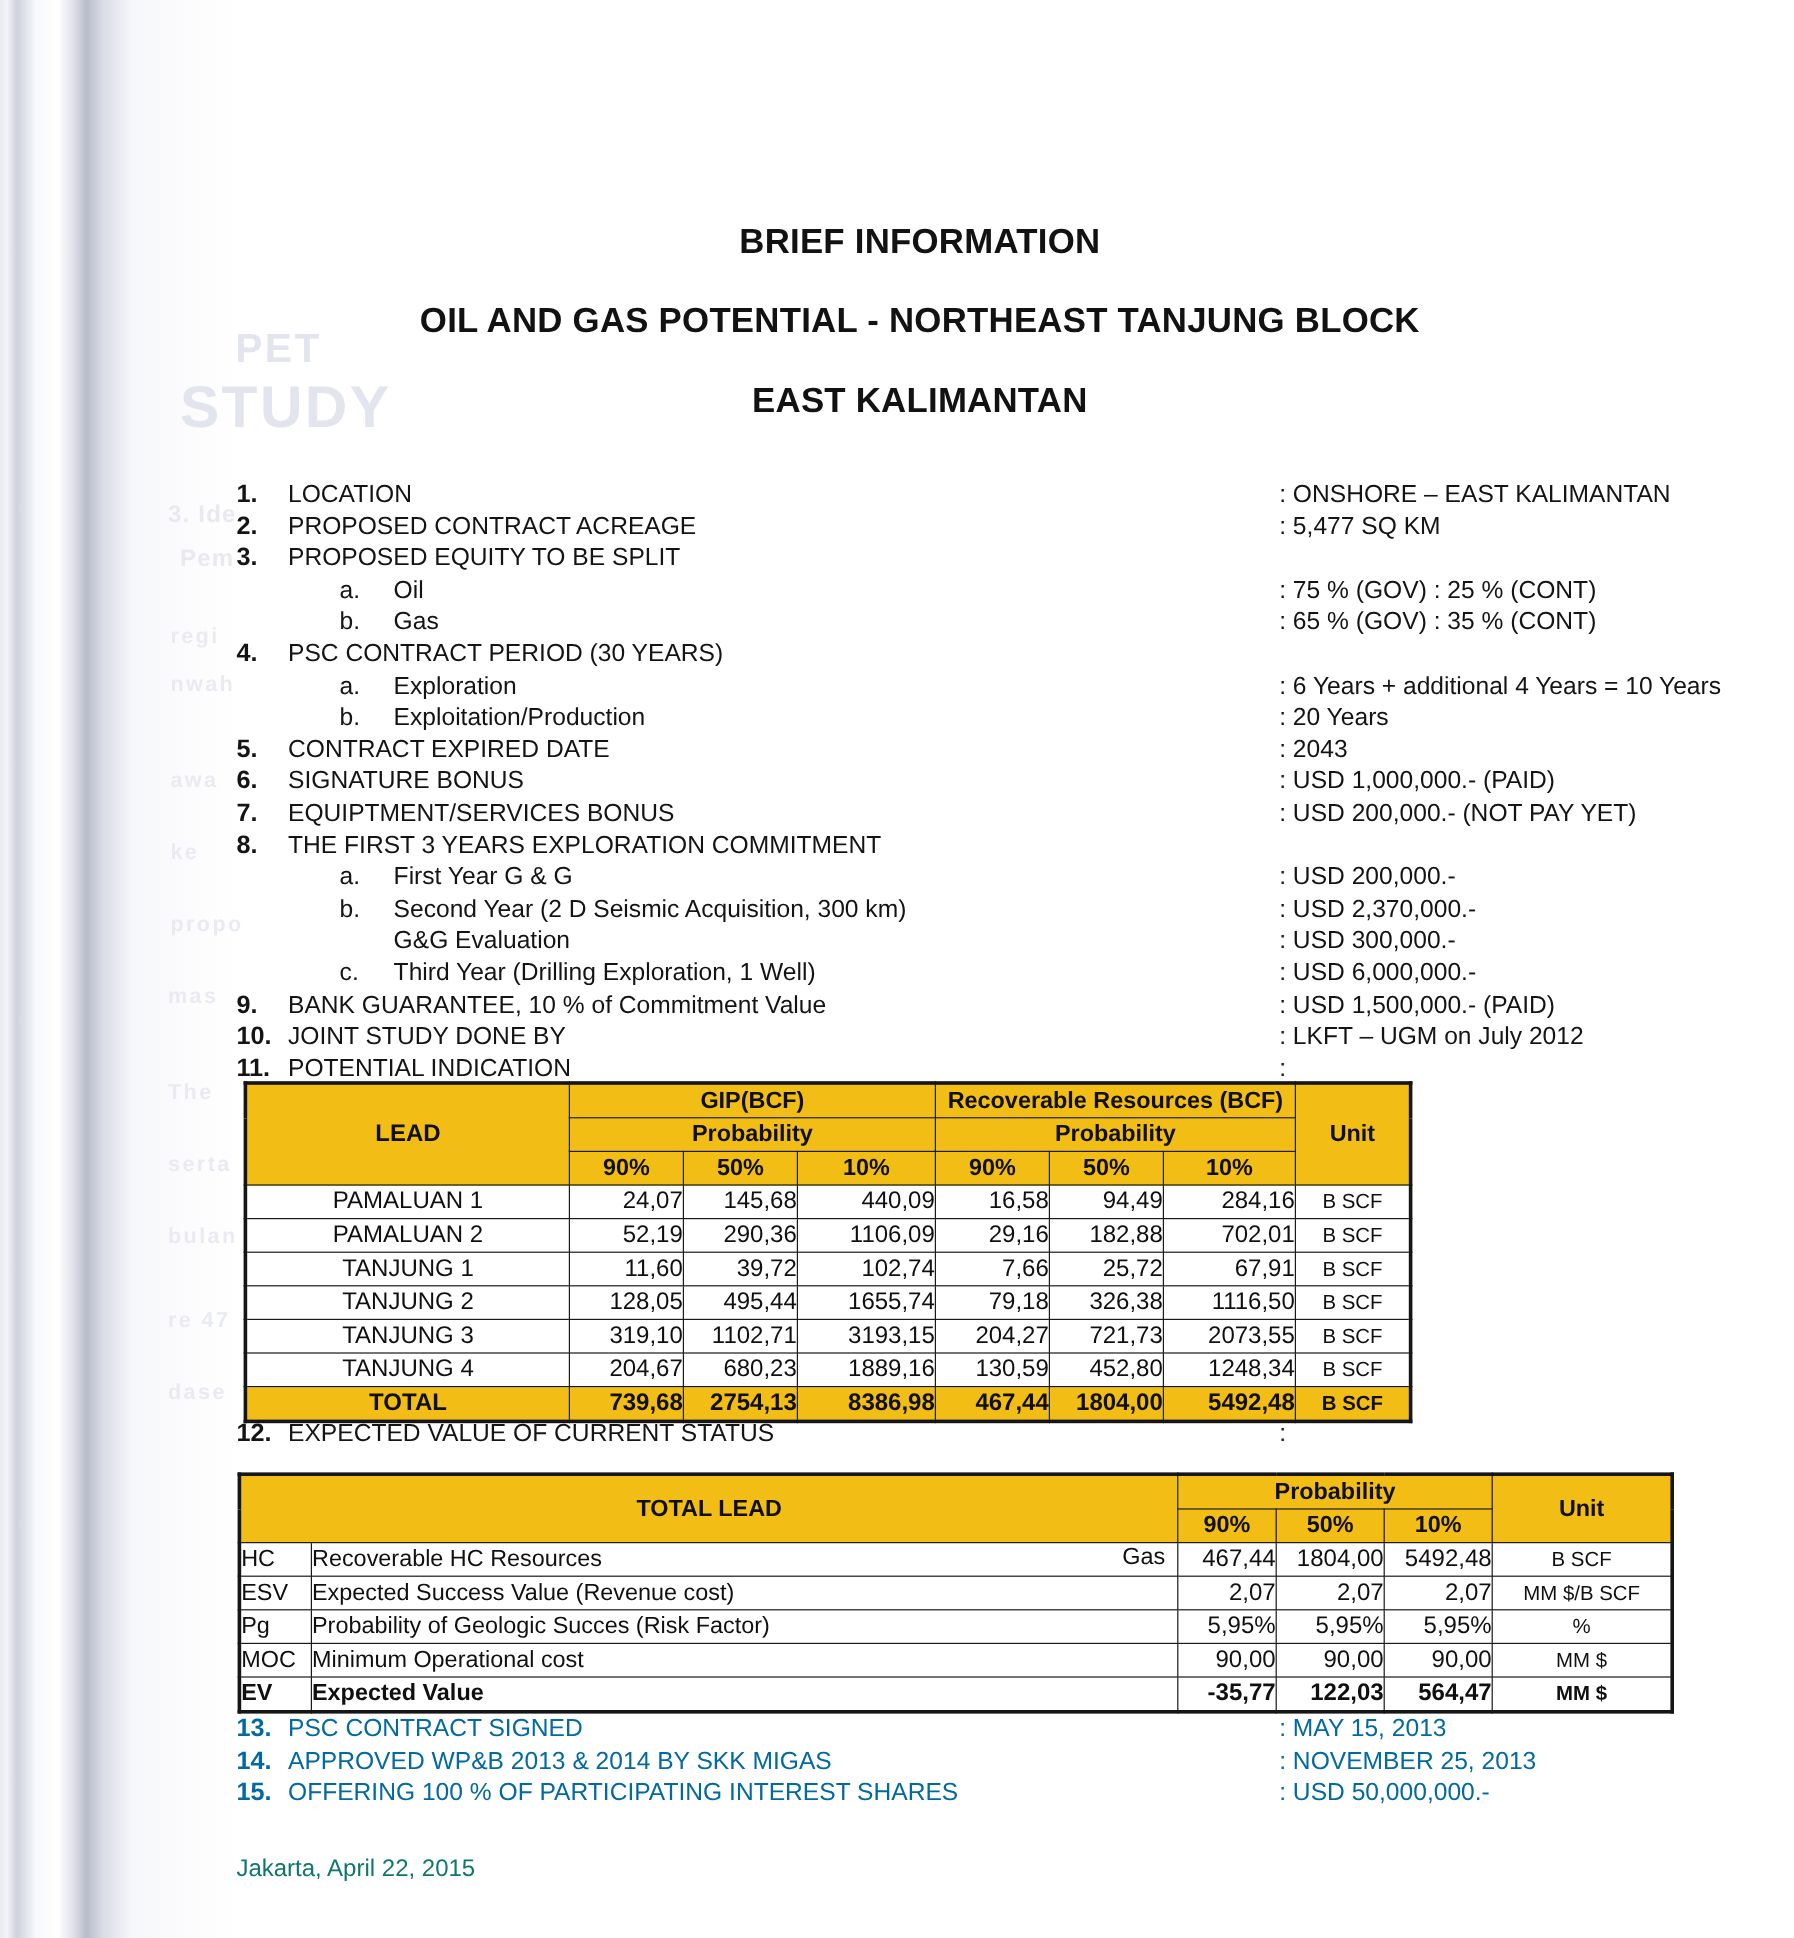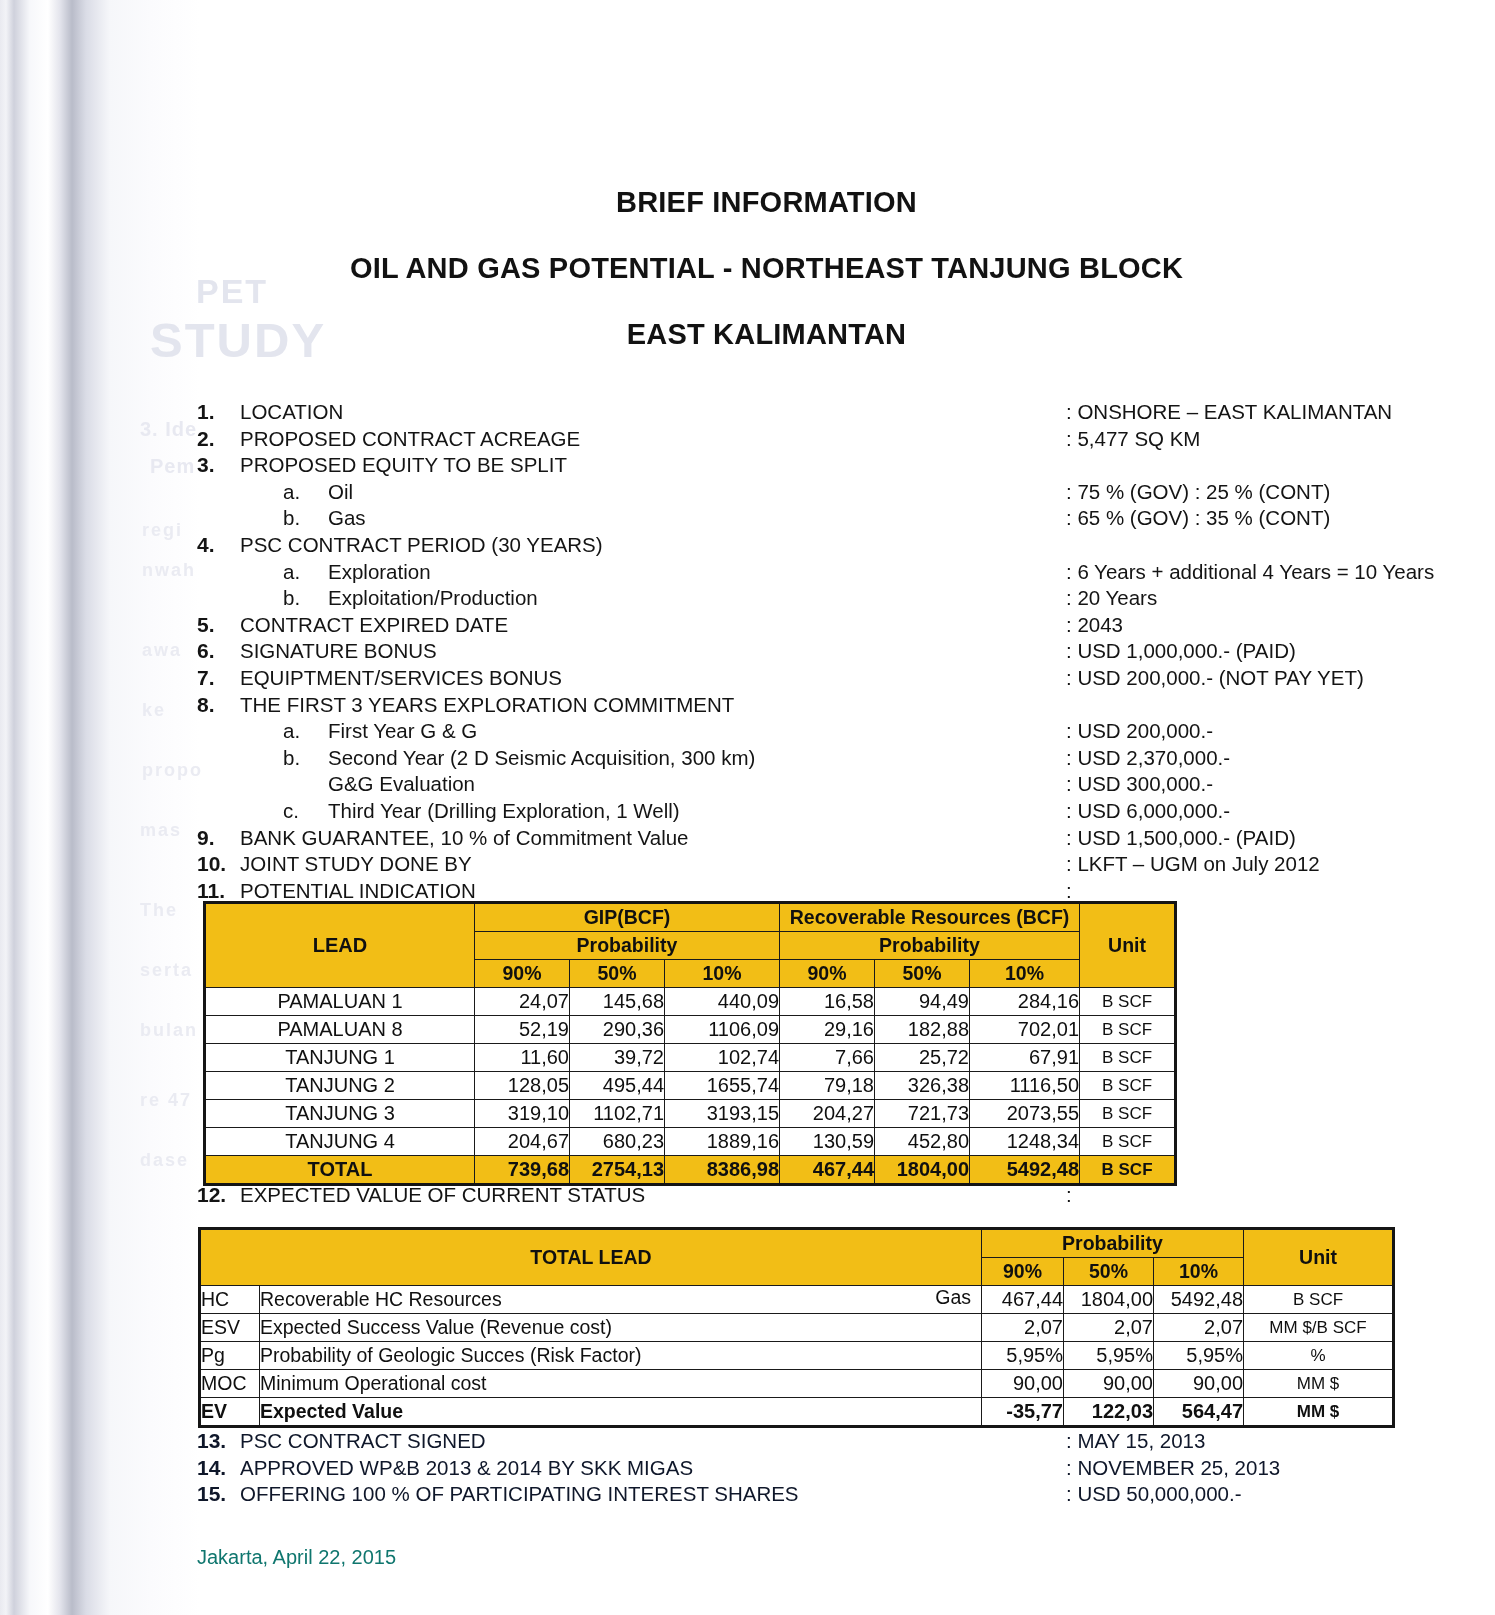--- a/index.html
+++ b/index.html
@@ -166,21 +166,21 @@
     position: absolute;
     right: 10px;
     top: 0;
   }
   .bold td { font-weight: bold; }
 
   .list2 {
     position: absolute;
     left: 197px;
     top: 1428px;
-    color: #0f172a;
+    color: #0369a1;
     font-size: 20.5px;
     width: 1200px;
   }
   .place {
     position: absolute;
     left: 197px;
     top: 1546px;
     font-size: 20px;
     color: #0f766e;
     text-align: right;
@@ -394,21 +394,21 @@
           <td class="cell-name">PAMALUAN 1</td>
           <td class="cell-num">24,07</td>
           <td class="cell-num">145,68</td>
           <td class="cell-num">440,09</td>
           <td class="cell-num">16,58</td>
           <td class="cell-num">94,49</td>
           <td class="cell-num">284,16</td>
           <td class="cell-unit">B SCF</td>
         </tr>
         <tr>
-          <td class="cell-name">PAMALUAN 8</td>
+          <td class="cell-name">PAMALUAN 2</td>
           <td class="cell-num">52,19</td>
           <td class="cell-num">290,36</td>
           <td class="cell-num">1106,09</td>
           <td class="cell-num">29,16</td>
           <td class="cell-num">182,88</td>
           <td class="cell-num">702,01</td>
           <td class="cell-unit">B SCF</td>
         </tr>
         <tr>
           <td class="cell-name">TANJUNG 1</td>

